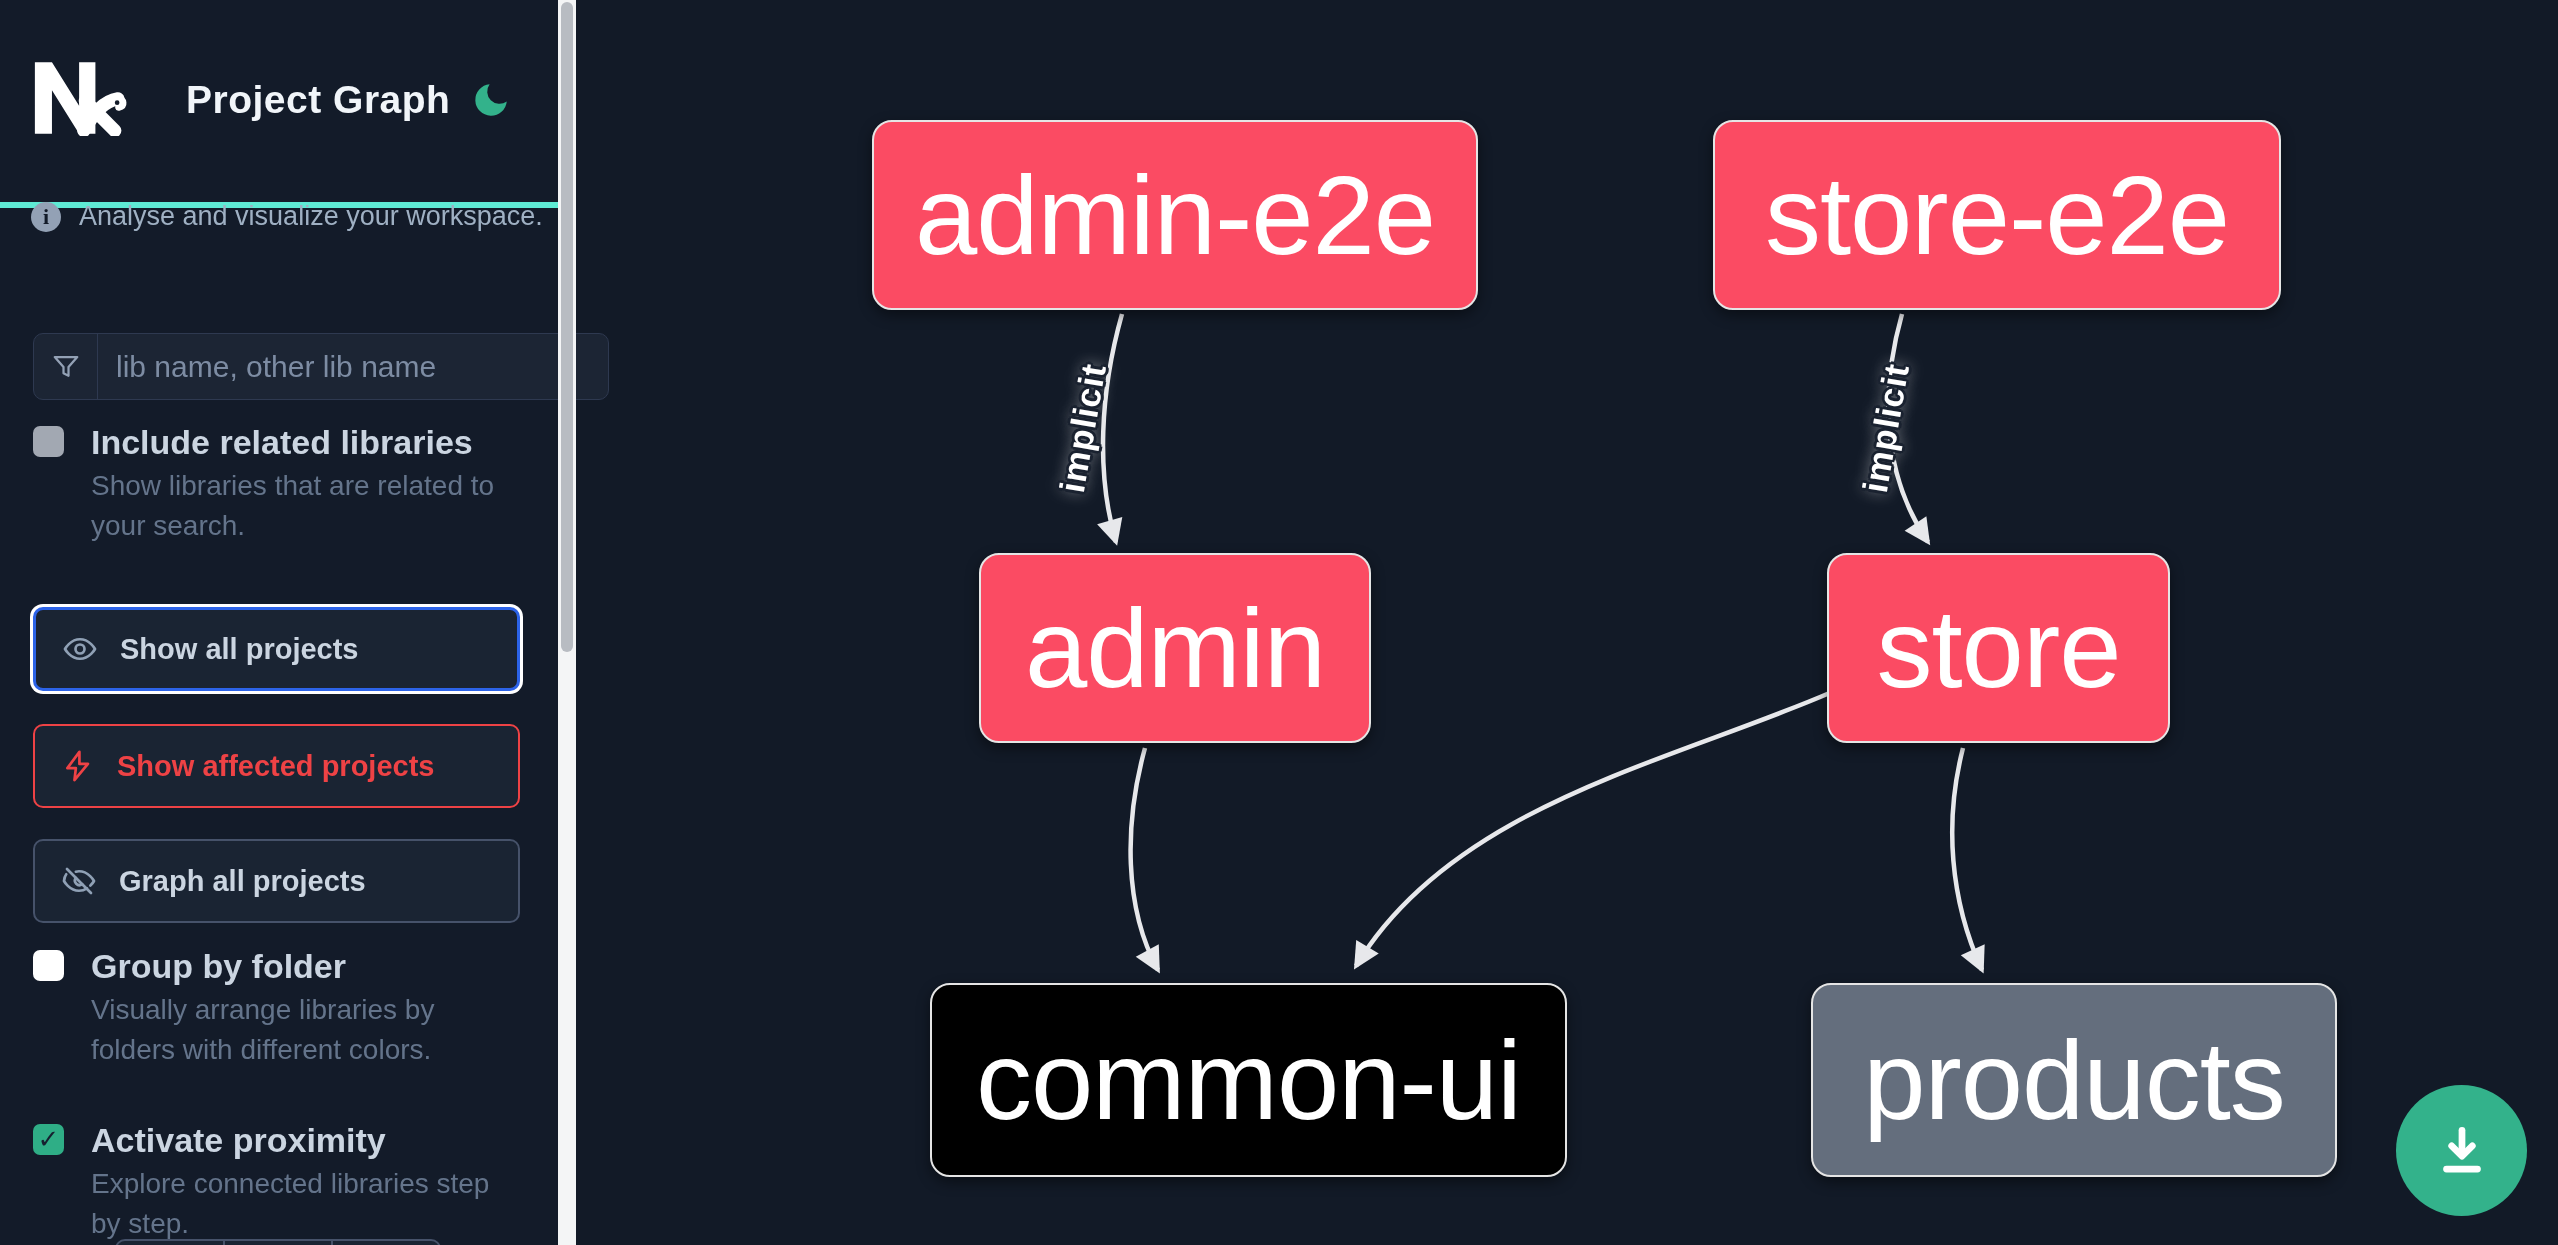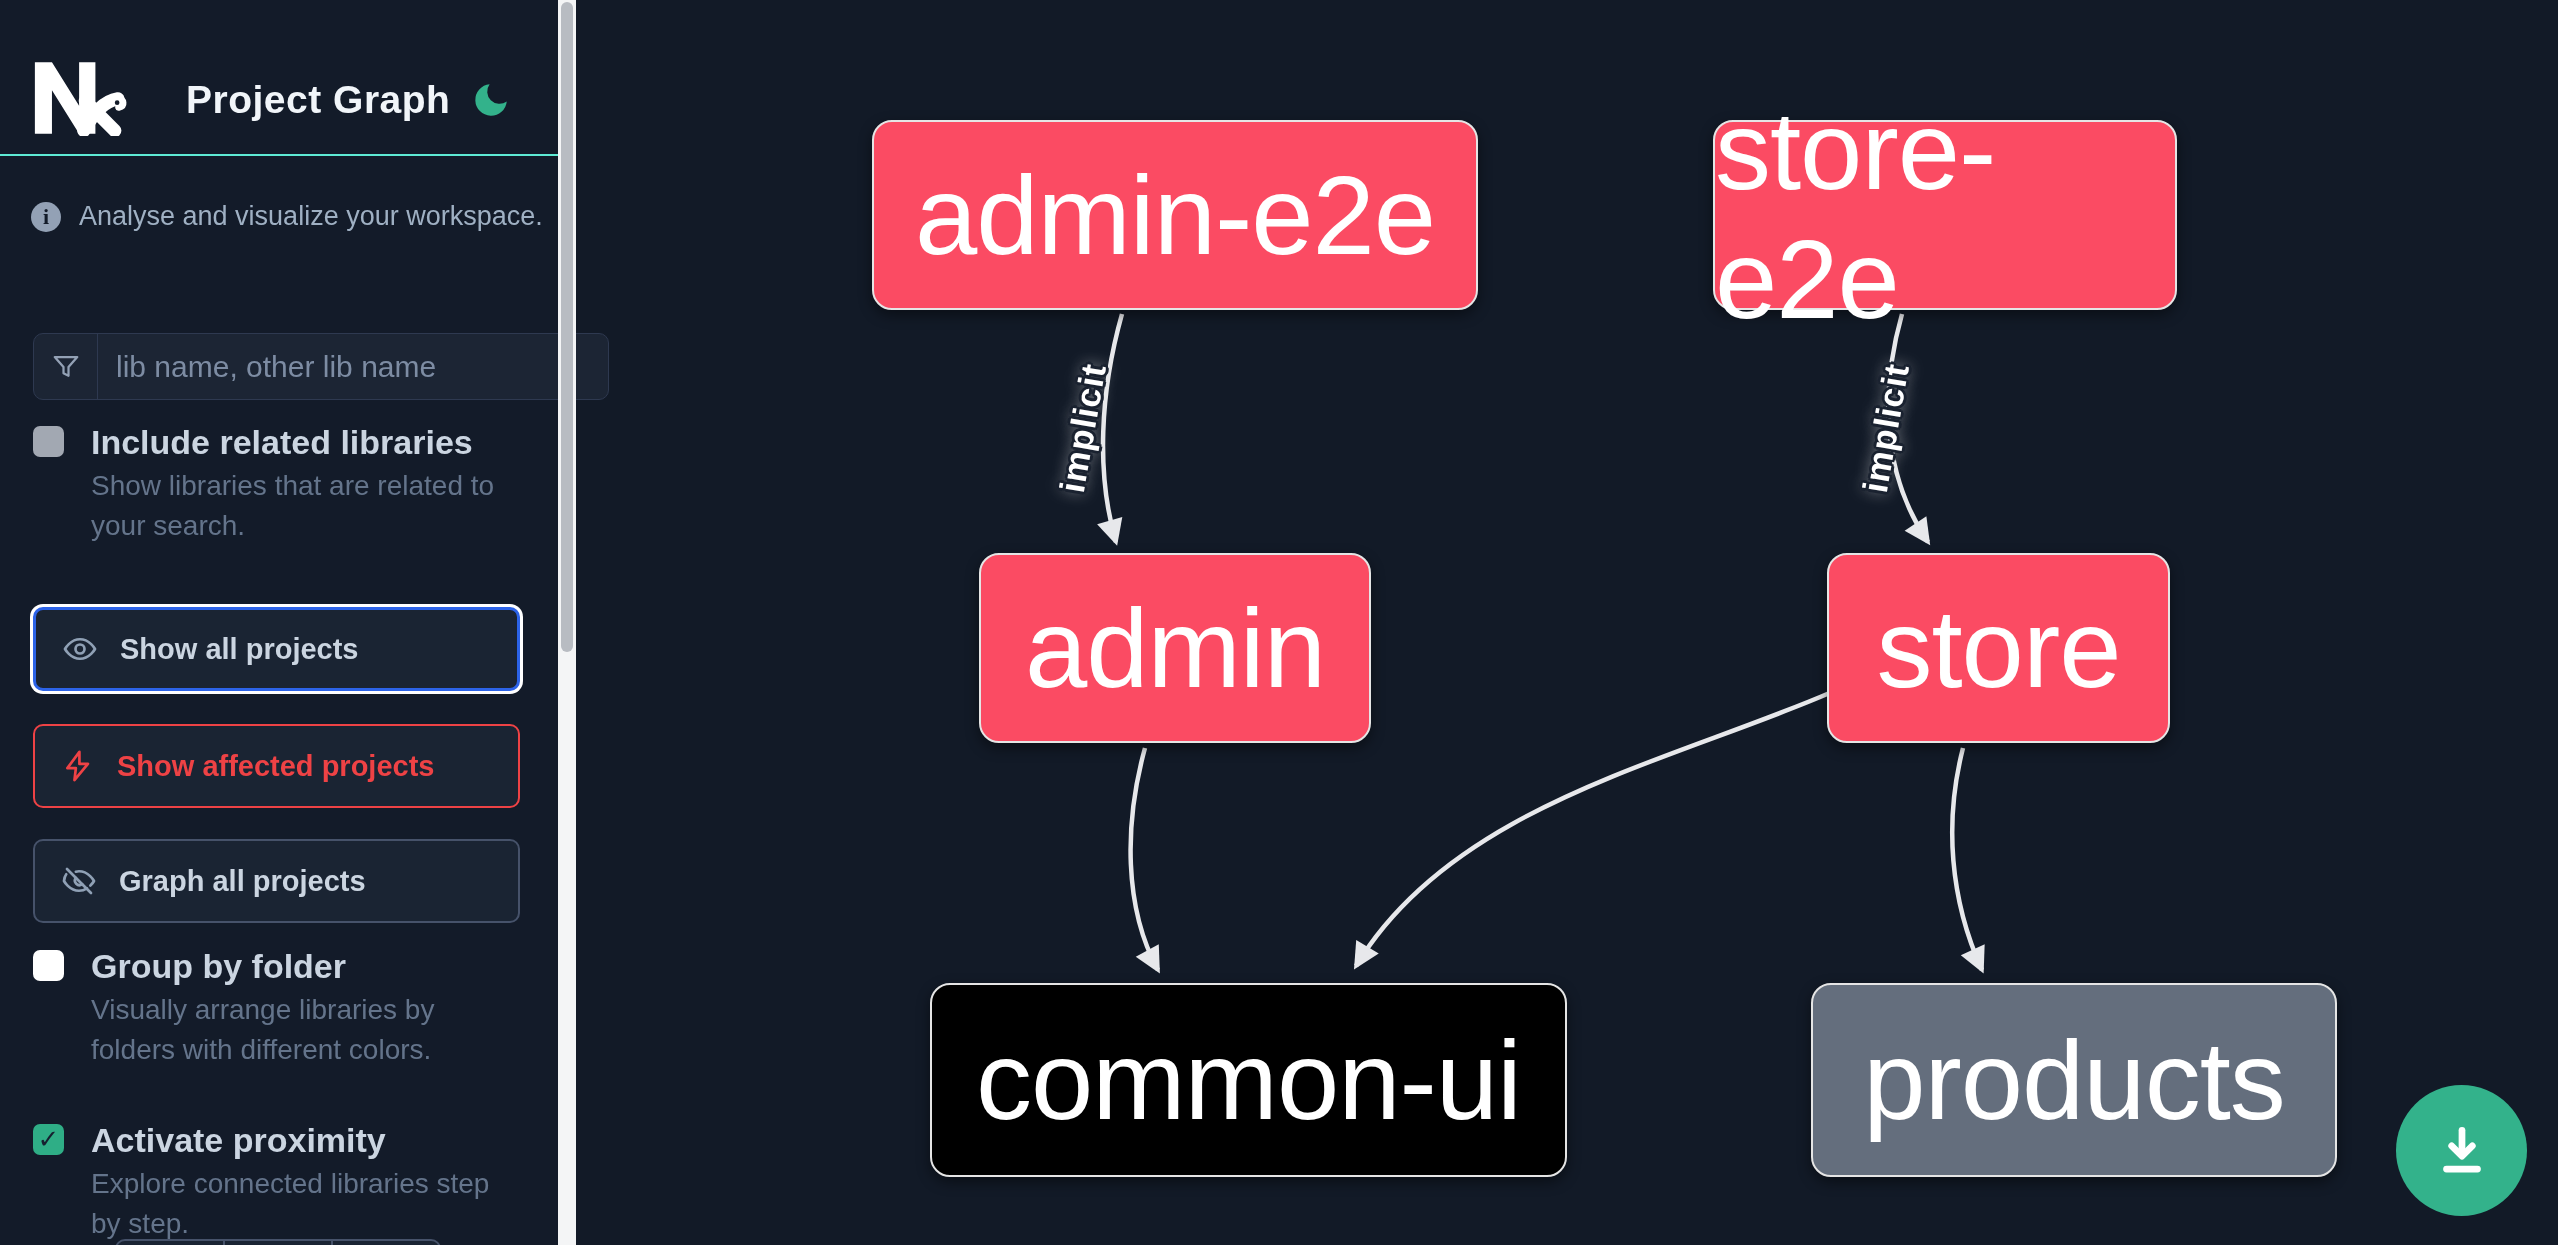--- a/index.html
+++ b/index.html
@@ -5,22 +5,22 @@
   * { margin:0; padding:0; box-sizing:border-box; }
   html,body { width:2558px; height:1245px; overflow:hidden; }
   body {
     font-family:"Liberation Sans","DejaVu Sans",sans-serif;
     background:#121a27; position:relative;
   }
 
   
   .sidebar { position:absolute; left:0; top:0; width:558px; height:1245px;
              background:#131b29; }
-  .sb-header { position:absolute; left:0; top:0; width:558px; height:156px;
-               border-bottom:2px solid #5eead4; }
+  .sb-header { position:absolute; left:0; top:0; width:558px; height:208px;
+               border-bottom:6px solid #5eead4; }
   .nx-logo { position:absolute; left:31px; top:60px; width:97px; height:76px; }
   .app-title { position:absolute; left:186px; top:78px; font-size:39px;
                font-weight:700; color:#f1f5f9; letter-spacing:.5px; }
   .theme-toggle { position:absolute; left:470px; top:79px; width:42px; height:42px;
                   cursor:pointer; }
 
   .info-row { position:absolute; left:31px; top:201px; display:flex;
               align-items:center; gap:18px; }
   .info-icon { width:30px; height:30px; border-radius:50%; background:#93a1b5;
                color:#131b29; font-weight:700; font-size:22px; display:flex;
@@ -208,21 +208,21 @@
     <path d="M 1902 314 C 1880 392 1882 474 1928 542" fill="none" stroke="#e7e8eb" stroke-width="4.5" marker-end="url(#arrow)"></path>
     <path d="M 1145 748 C 1124 824 1124 908 1158 970" fill="none" stroke="#e7e8eb" stroke-width="4.5" marker-end="url(#arrow)"></path>
     <path d="M 1832 692 C 1670 762 1452 806 1356 966" fill="none" stroke="#e7e8eb" stroke-width="4.5" marker-end="url(#arrow)"></path>
     <path d="M 1963 748 C 1944 822 1950 900 1982 970" fill="none" stroke="#e7e8eb" stroke-width="4.5" marker-end="url(#arrow)"></path>
   </svg>
 
 <div id="graph-layer">
     <div class="edge-label" style="left: 1083px; top: 428px; transform: translate(-50%, -50%) rotate(-80deg);">implicit</div>
     <div class="edge-label" style="left: 1886px; top: 428px; transform: translate(-50%, -50%) rotate(-80deg);">implicit</div>
     <div class="node" style="left: 872px; top: 120px; width: 606px; height: 190px; background: rgb(251, 75, 99);">admin-e2e</div>
-    <div class="node" style="left: 1713px; top: 120px; width: 464px; height: 190px; background: rgb(251, 75, 99);">store-e2e</div>
+    <div class="node" style="left: 1713px; top: 120px; width: 568px; height: 190px; background: rgb(251, 75, 99);">store-e2e</div>
     <div class="node" style="left: 979px; top: 553px; width: 392px; height: 190px; background: rgb(251, 75, 99);">admin</div>
     <div class="node" style="left: 1827px; top: 553px; width: 343px; height: 190px; background: rgb(251, 75, 99);">store</div>
     <div class="node" style="left: 930px; top: 983px; width: 637px; height: 194px; background: #000000;">common-ui</div>
     <div class="node" style="left: 1811px; top: 983px; width: 526px; height: 194px; background: rgb(100, 110, 125);">products</div>
   </div>
 
 <div class="fab">
   <svg width="62" height="62" viewBox="0 0 24 24" fill="none" stroke="#ffffff" stroke-width="2.6" stroke-linecap="round" stroke-linejoin="round">
     <path d="M12 4v9"></path>
     <path d="M8 10l4 4 4-4"></path>

